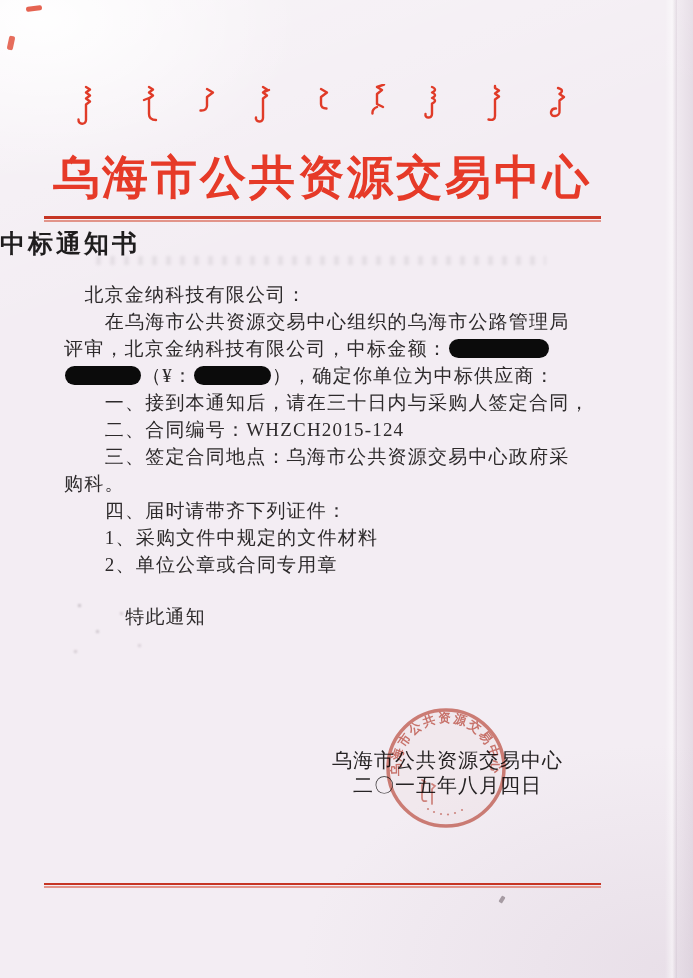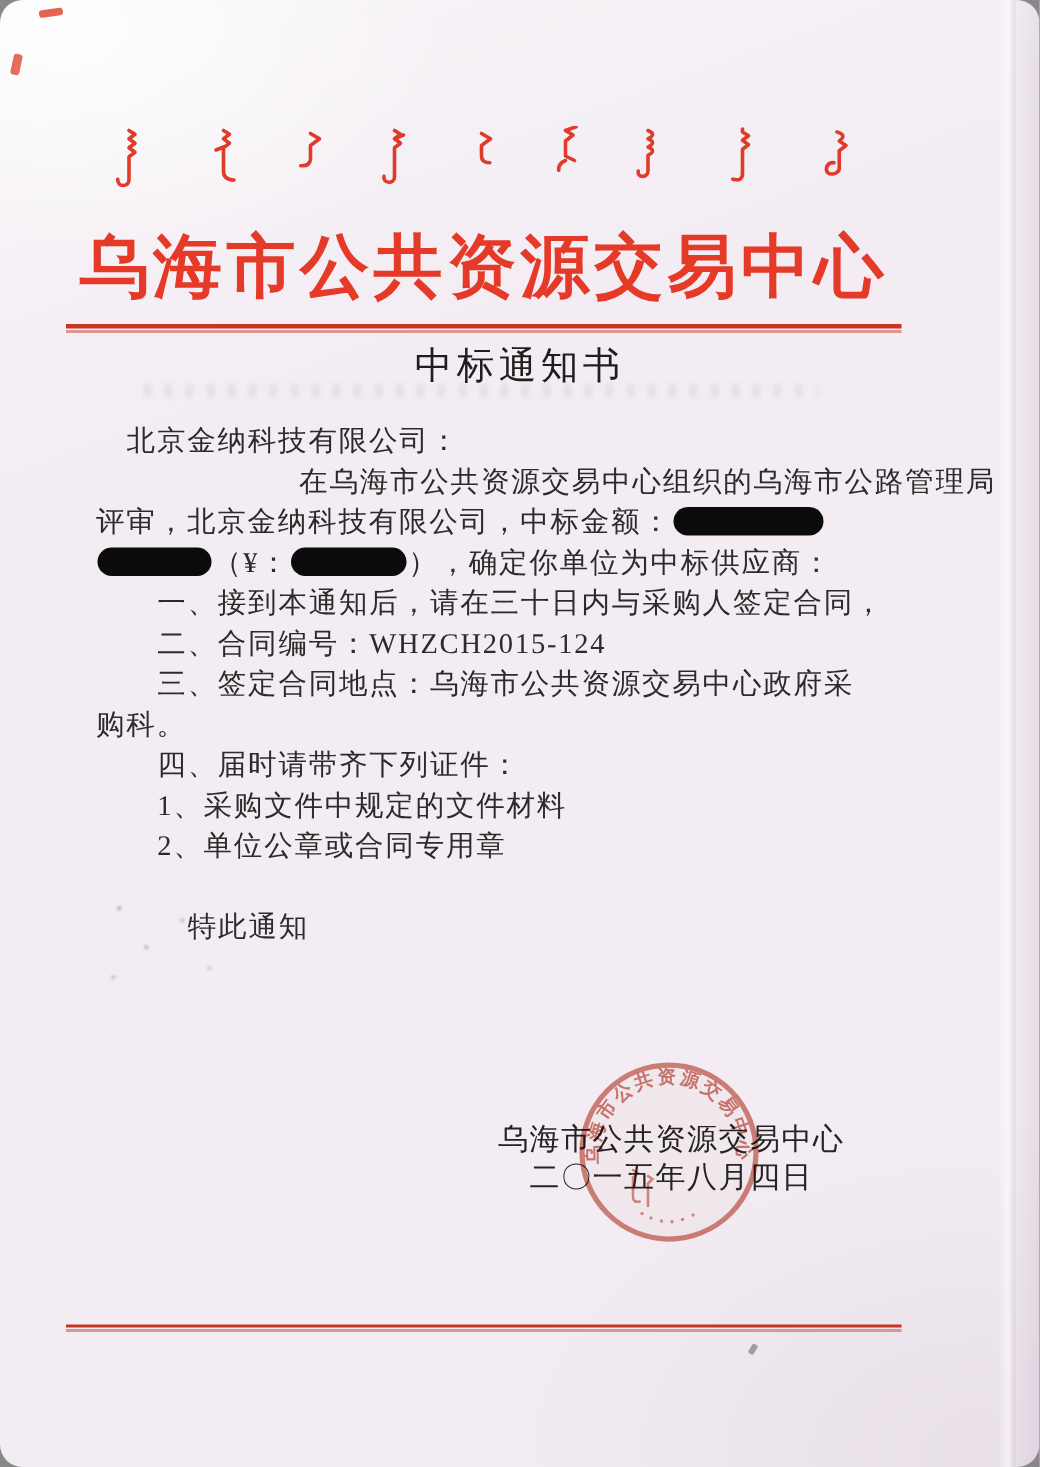--- a/index.html
+++ b/index.html
@@ -6,39 +6,38 @@
   .page {
     position:relative; width:693px; height:978px; overflow:hidden;
     background:
       radial-gradient(420px 260px at 6% 2%, rgba(255,255,255,0.95), rgba(255,255,255,0) 62%),
       linear-gradient(160deg, rgba(255,255,255,0.4) 0%, rgba(255,255,255,0) 28%),
       radial-gradient(520px 320px at 96% 99%, rgba(205,188,205,0.28), rgba(205,188,205,0) 70%),
       linear-gradient(to left, rgba(196,180,196,0.30), rgba(196,180,196,0) 3%),
       #f3edf3;
     font-family:"Liberation Serif","DejaVu Serif",serif;
     color:#2d2a2b;
-    border-radius:15px;
   }
   
   .mongolian { position:absolute; left:70px; top:84px; }
   .org-title {
     position:absolute; left:44px; top:147px; width:557px; margin:0;
     text-align:center; font-size:46px; font-weight:bold; letter-spacing:3px;
     color:#e63a28; white-space:nowrap;
     font-family:"Liberation Serif","DejaVu Serif",serif;
   }
   .rule { position:absolute; left:44px; width:557px; }
   .rule-header { top:216px; }
   .rule-footer { top:883px; }
   .rule .t { height:3px; background:#c63524; }
   .rule-footer .t { height:2px; }
   .rule .b { height:2px; background:#e2948a; margin-top:1px; }
   .doc-title {
     position:absolute; left:0; top:227px; width:693px; margin:0;
-    text-align:center; font-size:25px; font-weight:normal; letter-spacing:3px;
+    font-size:25px; font-weight:bold; letter-spacing:3px;
     color:#1f1d1e; font-family:"Liberation Sans","DejaVu Sans",sans-serif;
   }
   
   .body-block {
     position:absolute; left:64px; top:281px; width:600px;
     font-size:19px; letter-spacing:1.2px; color:#2d2a2b;
   }
   .line { height:27px; line-height:27px; white-space:nowrap; }
   .redaction {
     display:inline-block; height:19px; border-radius:9.5px;
@@ -98,32 +97,32 @@
     <div class="t"></div>
     <div class="b"></div>
   </div>
 
   <h2 class="doc-title">中标通知书</h2>
 
   <div class="artifact smudge-row"></div>
 
   <div class="body-block">
       <div class="line" style="padding-left: 20.4px;"><span>北京金纳科技有限公司：</span></div>
-      <div class="line" style="padding-left: 40.8px; text-align: right;"><span>在乌海市公共资源交易中心组织的乌海市公路管理局</span></div>
+      <div class="line" style="padding-left: 40.8px;"><span>在乌海市公共资源交易中心组织的乌海市公路管理局</span></div>
       <div class="line" style="padding-left: 0px;"><span>评审，北京金纳科技有限公司，中标金额：</span><span class="redaction" style="width: 100px;"></span></div>
       <div class="line" style="padding-left: 0px;"><span class="redaction" style="width: 76px;"></span><span>（¥：</span><span class="redaction" style="width: 77px;"></span><span>），确定你单位为中标供应商：</span></div>
       <div class="line" style="padding-left: 40.8px;"><span>一、接到本通知后，请在三十日内与采购人签定合同，</span></div>
       <div class="line" style="padding-left: 40.8px;"><span>二、合同编号：WHZCH2015-124</span></div>
       <div class="line" style="padding-left: 40.8px;"><span>三、签定合同地点：乌海市公共资源交易中心政府采</span></div>
       <div class="line" style="padding-left: 0px;"><span>购科。</span></div>
       <div class="line" style="padding-left: 40.8px;"><span>四、届时请带齐下列证件：</span></div>
       <div class="line" style="padding-left: 40.8px;"><span>1、采购文件中规定的文件材料</span></div>
       <div class="line" style="padding-left: 40.8px;"><span>2、单位公章或合同专用章</span></div>
       <div class="line" style="padding-left: 0px;">&nbsp;</div>
-      <div class="line" style="padding-left: 61.2px;"><span>特此通知</span></div>
+      <div class="line" style="padding-left: 61.2px; font-family: Liberation Mono, monospace;"><span>特此通知</span></div>
     </div>
 
   <div class="artifact speck-cluster"></div>
 
   <div class="sig-block">
     <div>乌海市公共资源交易中心</div>
     <div>二〇一五年八月四日</div>
   </div>
 
   <svg class="seal" width="124" height="124" viewBox="0 0 124 124">

